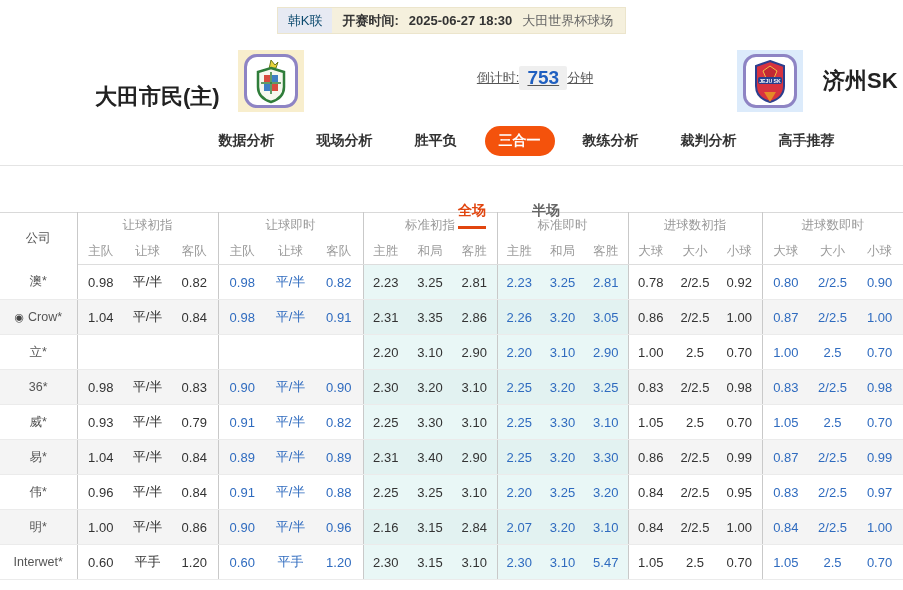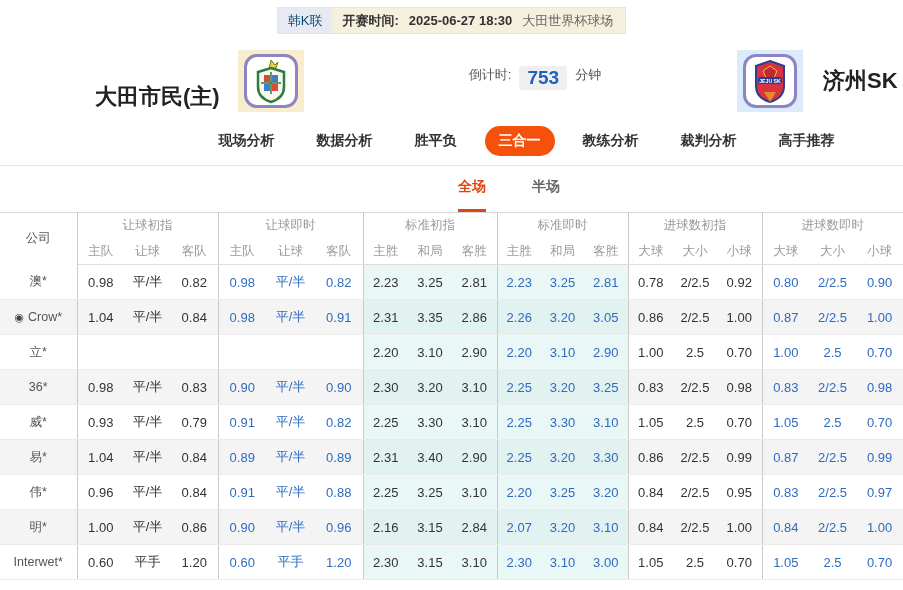--- a/index.html
+++ b/index.html
@@ -15,32 +15,32 @@
 
   
   .match { position:relative; height:86px; }
   .home-group { position:absolute; left:95px; top:16px; display:flex; align-items:flex-end; gap:18px; }
   .away-group { position:absolute; left:737px; top:16px; display:flex; align-items:center; gap:20px; }
   .team-name { font-size:22px; font-weight:bold; color:#222; }
   .logo-outer { width:66px; height:62px; display:flex; align-items:center; justify-content:center; }
   .logo-outer.home { background:#f8eecd; }
   .logo-outer.away { background:#dcebfb; }
   .logo-inner { width:54px; height:54px; background:#fff; border:3px solid #8e84c4; border-radius:13px; display:flex; align-items:center; justify-content:center; }
-  .countdown { position:absolute; left:430px; top:32px; width:210px; display:flex; justify-content:center; gap:8px; font-size:13px; color:#555; }
+  .countdown { position:absolute; left:430px; top:32px; width:210px; display:flex; align-items:center; justify-content:center; gap:0; font-size:13px; color:#555;text-decoration:underline; }
   .countdown .num { background:#efefef; color:#1f5fc0; font-size:19px; font-weight:bold; padding:1px 8px; border-radius:2px; }
 
   
   .nav { border-bottom:1px solid #e4e4e4; }
   .nav-inner { display:flex; justify-content:center; align-items:center; gap:14px; padding:6px 0 9px 0; margin-left:150px; }
   .nav-tab { font-size:14px; font-weight:bold; color:#333; padding:6px 14px; cursor:pointer; white-space:nowrap; }
   .nav-tab.active { background:#f4520c; color:#fff; border-radius:15px; }
 
   
   .subtabs { display:flex; justify-content:center; gap:46px; padding:12px 0 0 0; margin-left:115px; height:46px; }
-  .subtab { font-size:14px; font-weight:bold; color:#666; padding-bottom:24px; cursor:pointer; }
+  .subtab { font-size:14px; font-weight:bold; color:#666; padding-bottom:24px; cursor:pointer;margin-top:24px; }
   .subtab.active { color:#e1450f; border-bottom:3px solid #e1450f; }
 
   
   table { width:903px; border-collapse:collapse; table-layout:fixed; text-align:center; border-top:1px solid #d9d9d9; }
   thead th { font-weight:normal; color:#999; font-size:12.5px; height:26px; }
   thead tr.sub th { border-bottom:1px solid #ddd; }
   tbody td { height:35px; font-size:13px; color:#333; border-bottom:1px solid #ebebeb; }
   tbody tr.alt { background:#f4f4f4; }
   td.company, th.company { color:#555; font-size:12.5px; border-right:1px solid #c9c9c9; }
   .gstart { border-left:1px solid #c9c9c9; }
@@ -97,22 +97,22 @@
           <text x="20" y="24.5" font-size="5.2" fill="#fff" text-anchor="middle" font-family="Liberation Sans,sans-serif" font-weight="bold">JEJU SK</text>
         </svg>
       </div>
     </div>
     <span class="team-name">济州SK</span>
   </div>
 </div>
 
 <div class="nav">
   <div class="nav-inner">
+      <div class="nav-tab">数据分析</div>
       <div class="nav-tab">现场分析</div>
-      <div class="nav-tab">数据分析</div>
       <div class="nav-tab">胜平负</div>
       <div class="nav-tab active">三合一</div>
       <div class="nav-tab">教练分析</div>
       <div class="nav-tab">裁判分析</div>
       <div class="nav-tab">高手推荐</div>
     </div>
 </div>
 
 <div class="subtabs">
     <div class="subtab active">全场</div>
@@ -347,21 +347,21 @@
         <td>平手</td>
         <td>1.20</td>
         <td class="gstart live">0.60</td>
         <td class="live">平手</td>
         <td class="live">1.20</td>
         <td class="gstart cyan">2.30</td>
         <td class="cyan">3.15</td>
         <td class="cyan">3.10</td>
         <td class="gstart cyan live">2.30</td>
         <td class="cyan live">3.10</td>
-        <td class="cyan live">3.00</td>
+        <td class="cyan live">5.47</td>
         <td class="gstart">1.05</td>
         <td>2.5</td>
         <td>0.70</td>
         <td class="gstart live">1.05</td>
         <td class="live">2.5</td>
         <td class="live">0.70</td>
       </tr>
     </tbody>
 </table>
 

